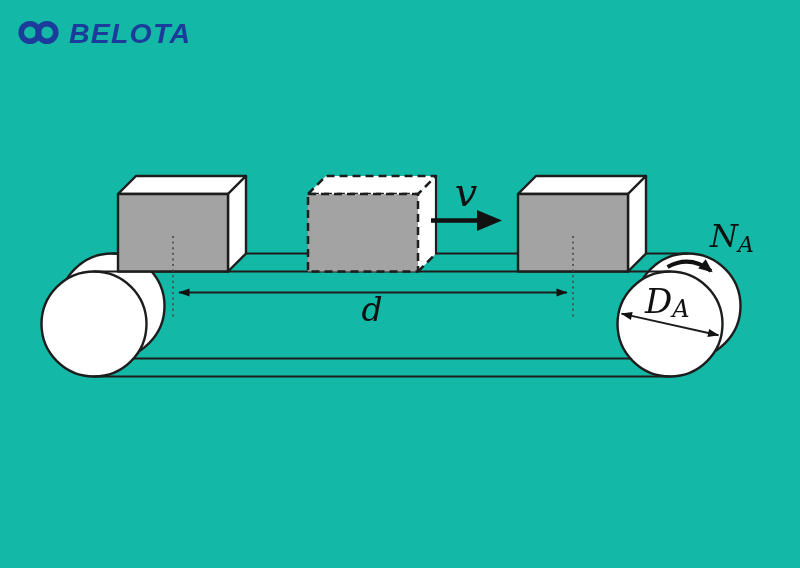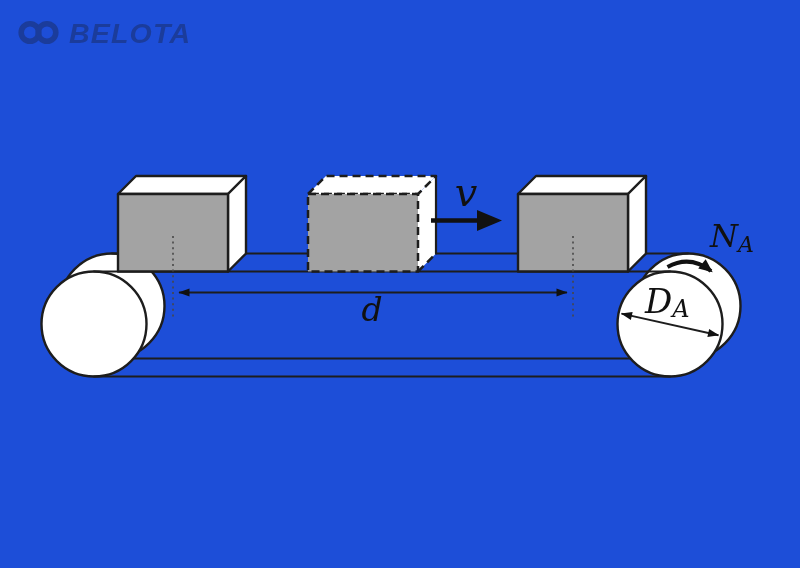--- a/index.html
+++ b/index.html
@@ -1,16 +1,16 @@
 <!DOCTYPE html>
 <html><head>
 <meta charset="utf-8">
 <style>
   html,body{margin:0;padding:0;background:#ffffff;}
-  .page{position:relative;width:800px;height:568px;background:#1d4ed8;overflow:hidden;
+  .page{position:relative;width:800px;height:568px;background:#14b8a6;overflow:hidden;
         font-family:"DejaVu Serif",serif;}
   svg{display:block;}
   .ln{stroke:#1d1d1d;stroke-width:2.2;fill:none;stroke-linecap:round;}
   .rim{stroke:#1d1d1d;stroke-width:2.4;fill:#ffffff;}
   .face{stroke:#1d1d1d;stroke-width:2.4;fill:#ffffff;stroke-linejoin:round;}
   .gray{stroke:#1d1d1d;stroke-width:2.4;stroke-linejoin:round;}
   .ghost{stroke:#1d1d1d;stroke-width:2.5;stroke-dasharray:8 5;stroke-linejoin:round;}
   .cl{stroke:#474747;stroke-width:1.6;stroke-dasharray:2 3.6;fill:none;}
   .dim{stroke:#1d1d1d;stroke-width:1.9;fill:none;}
   .thick{stroke:#111111;stroke-width:4.6;fill:none;}

